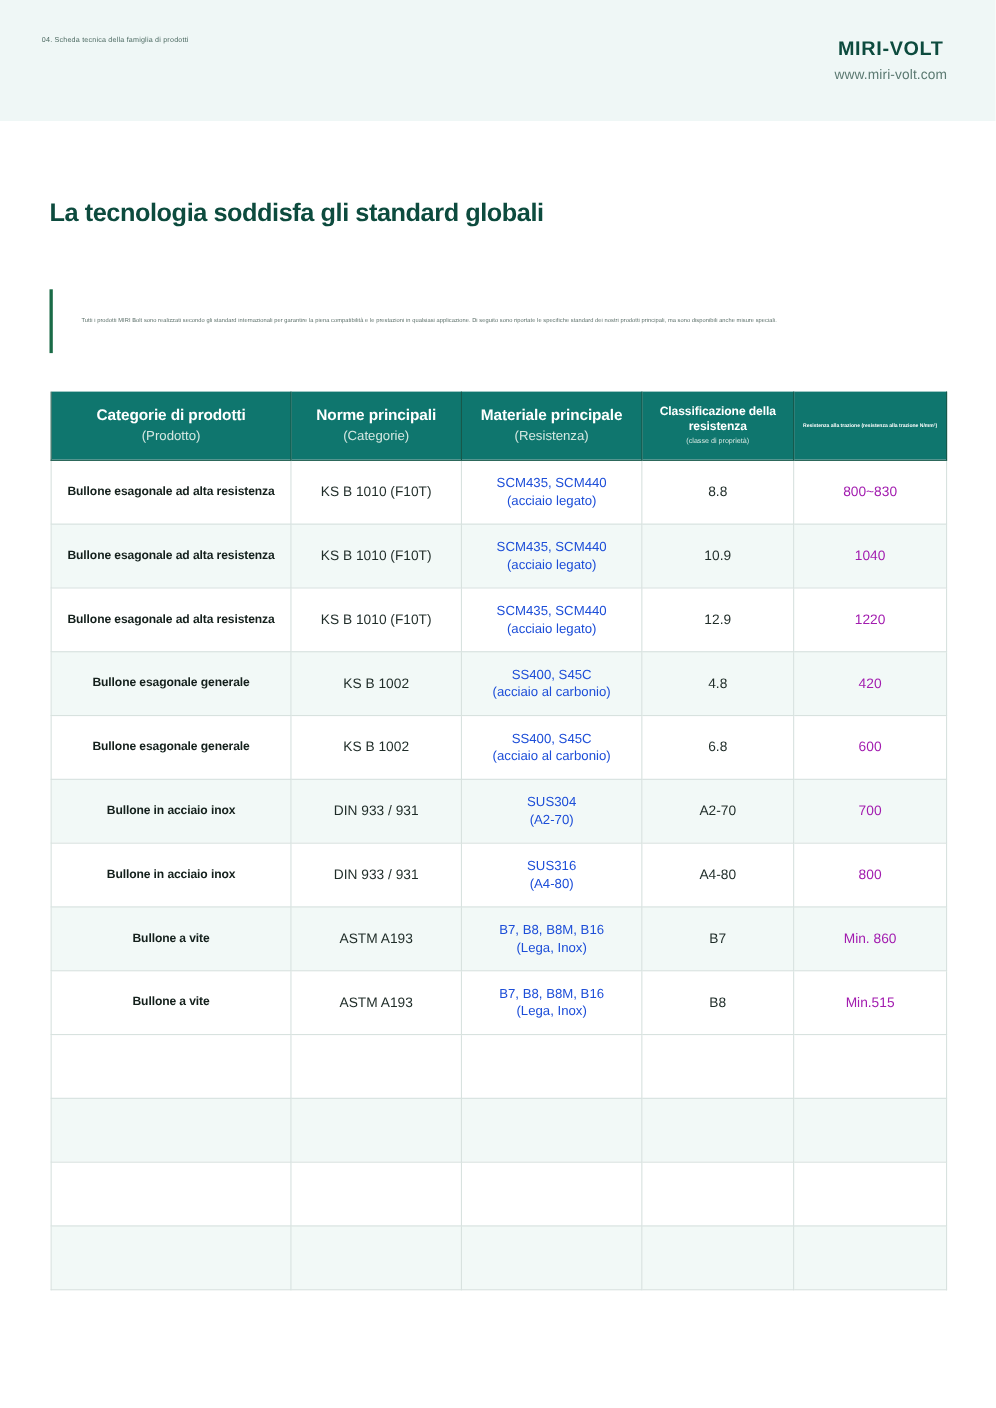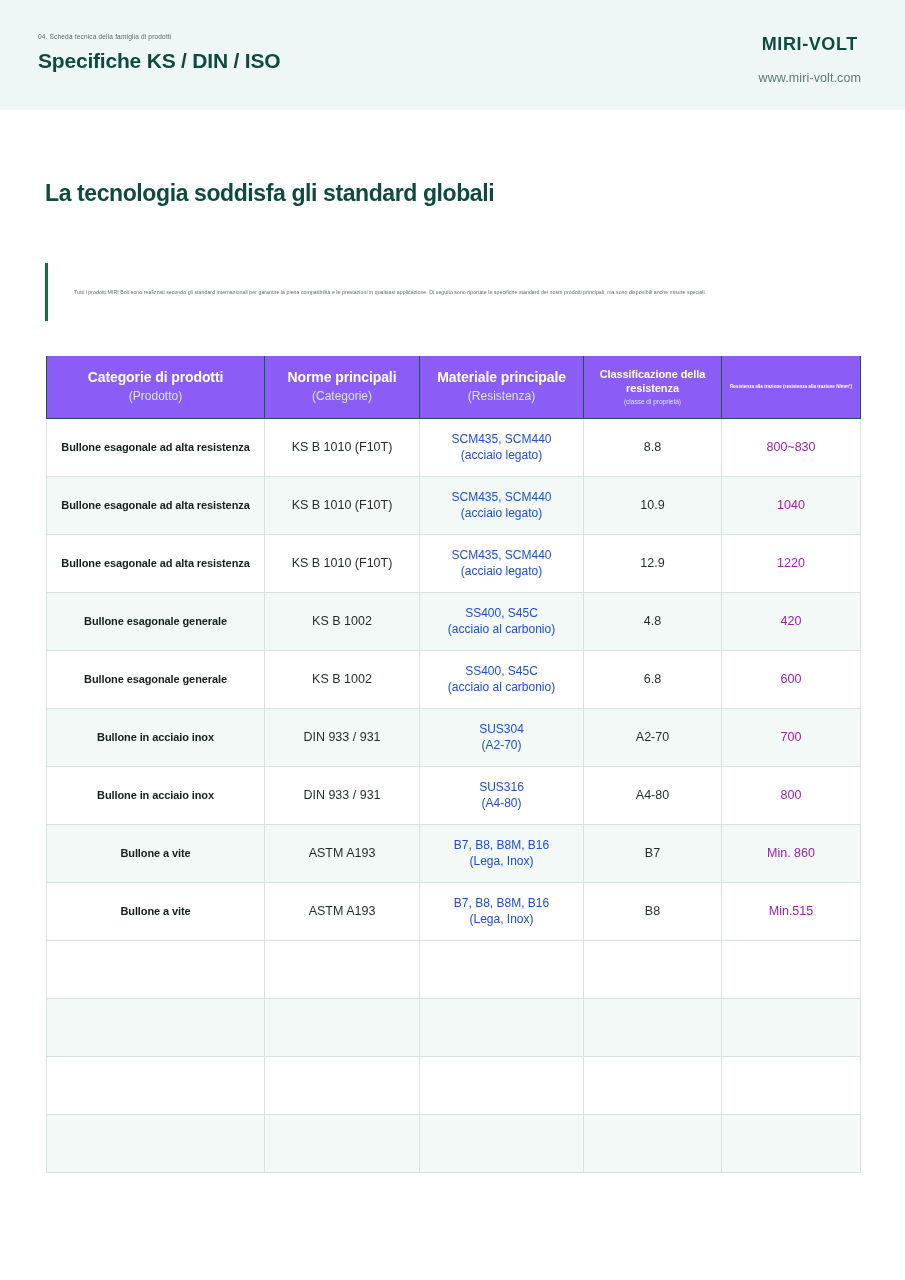--- a/index.html
+++ b/index.html
@@ -54,21 +54,21 @@
   }
   .brand-name {
     font-size: 18px;
     font-weight: bold;
     color: #0d4b3e;
     letter-spacing: 0.6px;
     white-space: nowrap;
     text-align: center;
   }
   .brand-url {
-    margin-top: 16px;
+    margin-top: 6px;
     font-size: 12.5px;
     color: #5c7a72;
     font-weight: 400;
     letter-spacing: 0.1px;
     white-space: nowrap;
   }
 
   
   .main-title {
     position: absolute;
@@ -112,21 +112,21 @@
     width: 814px;
     border-collapse: collapse;
     table-layout: fixed;
   }
   .spec-table th,
   .spec-table td {
     border: 1px solid #d8e2df;
     box-sizing: border-box;
   }
   .spec-table thead th {
-    background: #8b5cf6;
+    background: #0f766e;
     border: 1px solid #17584a;
     border-top: none;
     color: #ffffff;
     height: 57px;
     vertical-align: middle;
     text-align: center;
     padding: 12px 6px;
   }
   .th-main {
     display: block;
@@ -194,21 +194,20 @@
     line-height: 1.5;
   }
   .empty-row td { height: 58px; }
 </style>
 </head>
 <body>
 
 <div class="page-header">
   <div class="header-left">
     <div class="header-eyebrow">04. Scheda tecnica della famiglia di prodotti</div>
-    <div class="header-title">Specifiche KS / DIN / ISO</div>
   </div>
   <div class="header-right">
     <div class="brand-name">MIRI-VOLT</div>
     <div class="brand-url">www.miri-volt.com</div>
   </div>
 </div>
 
 <div class="main-title">La tecnologia soddisfa gli standard globali</div>
 
 <div class="intro-block">

